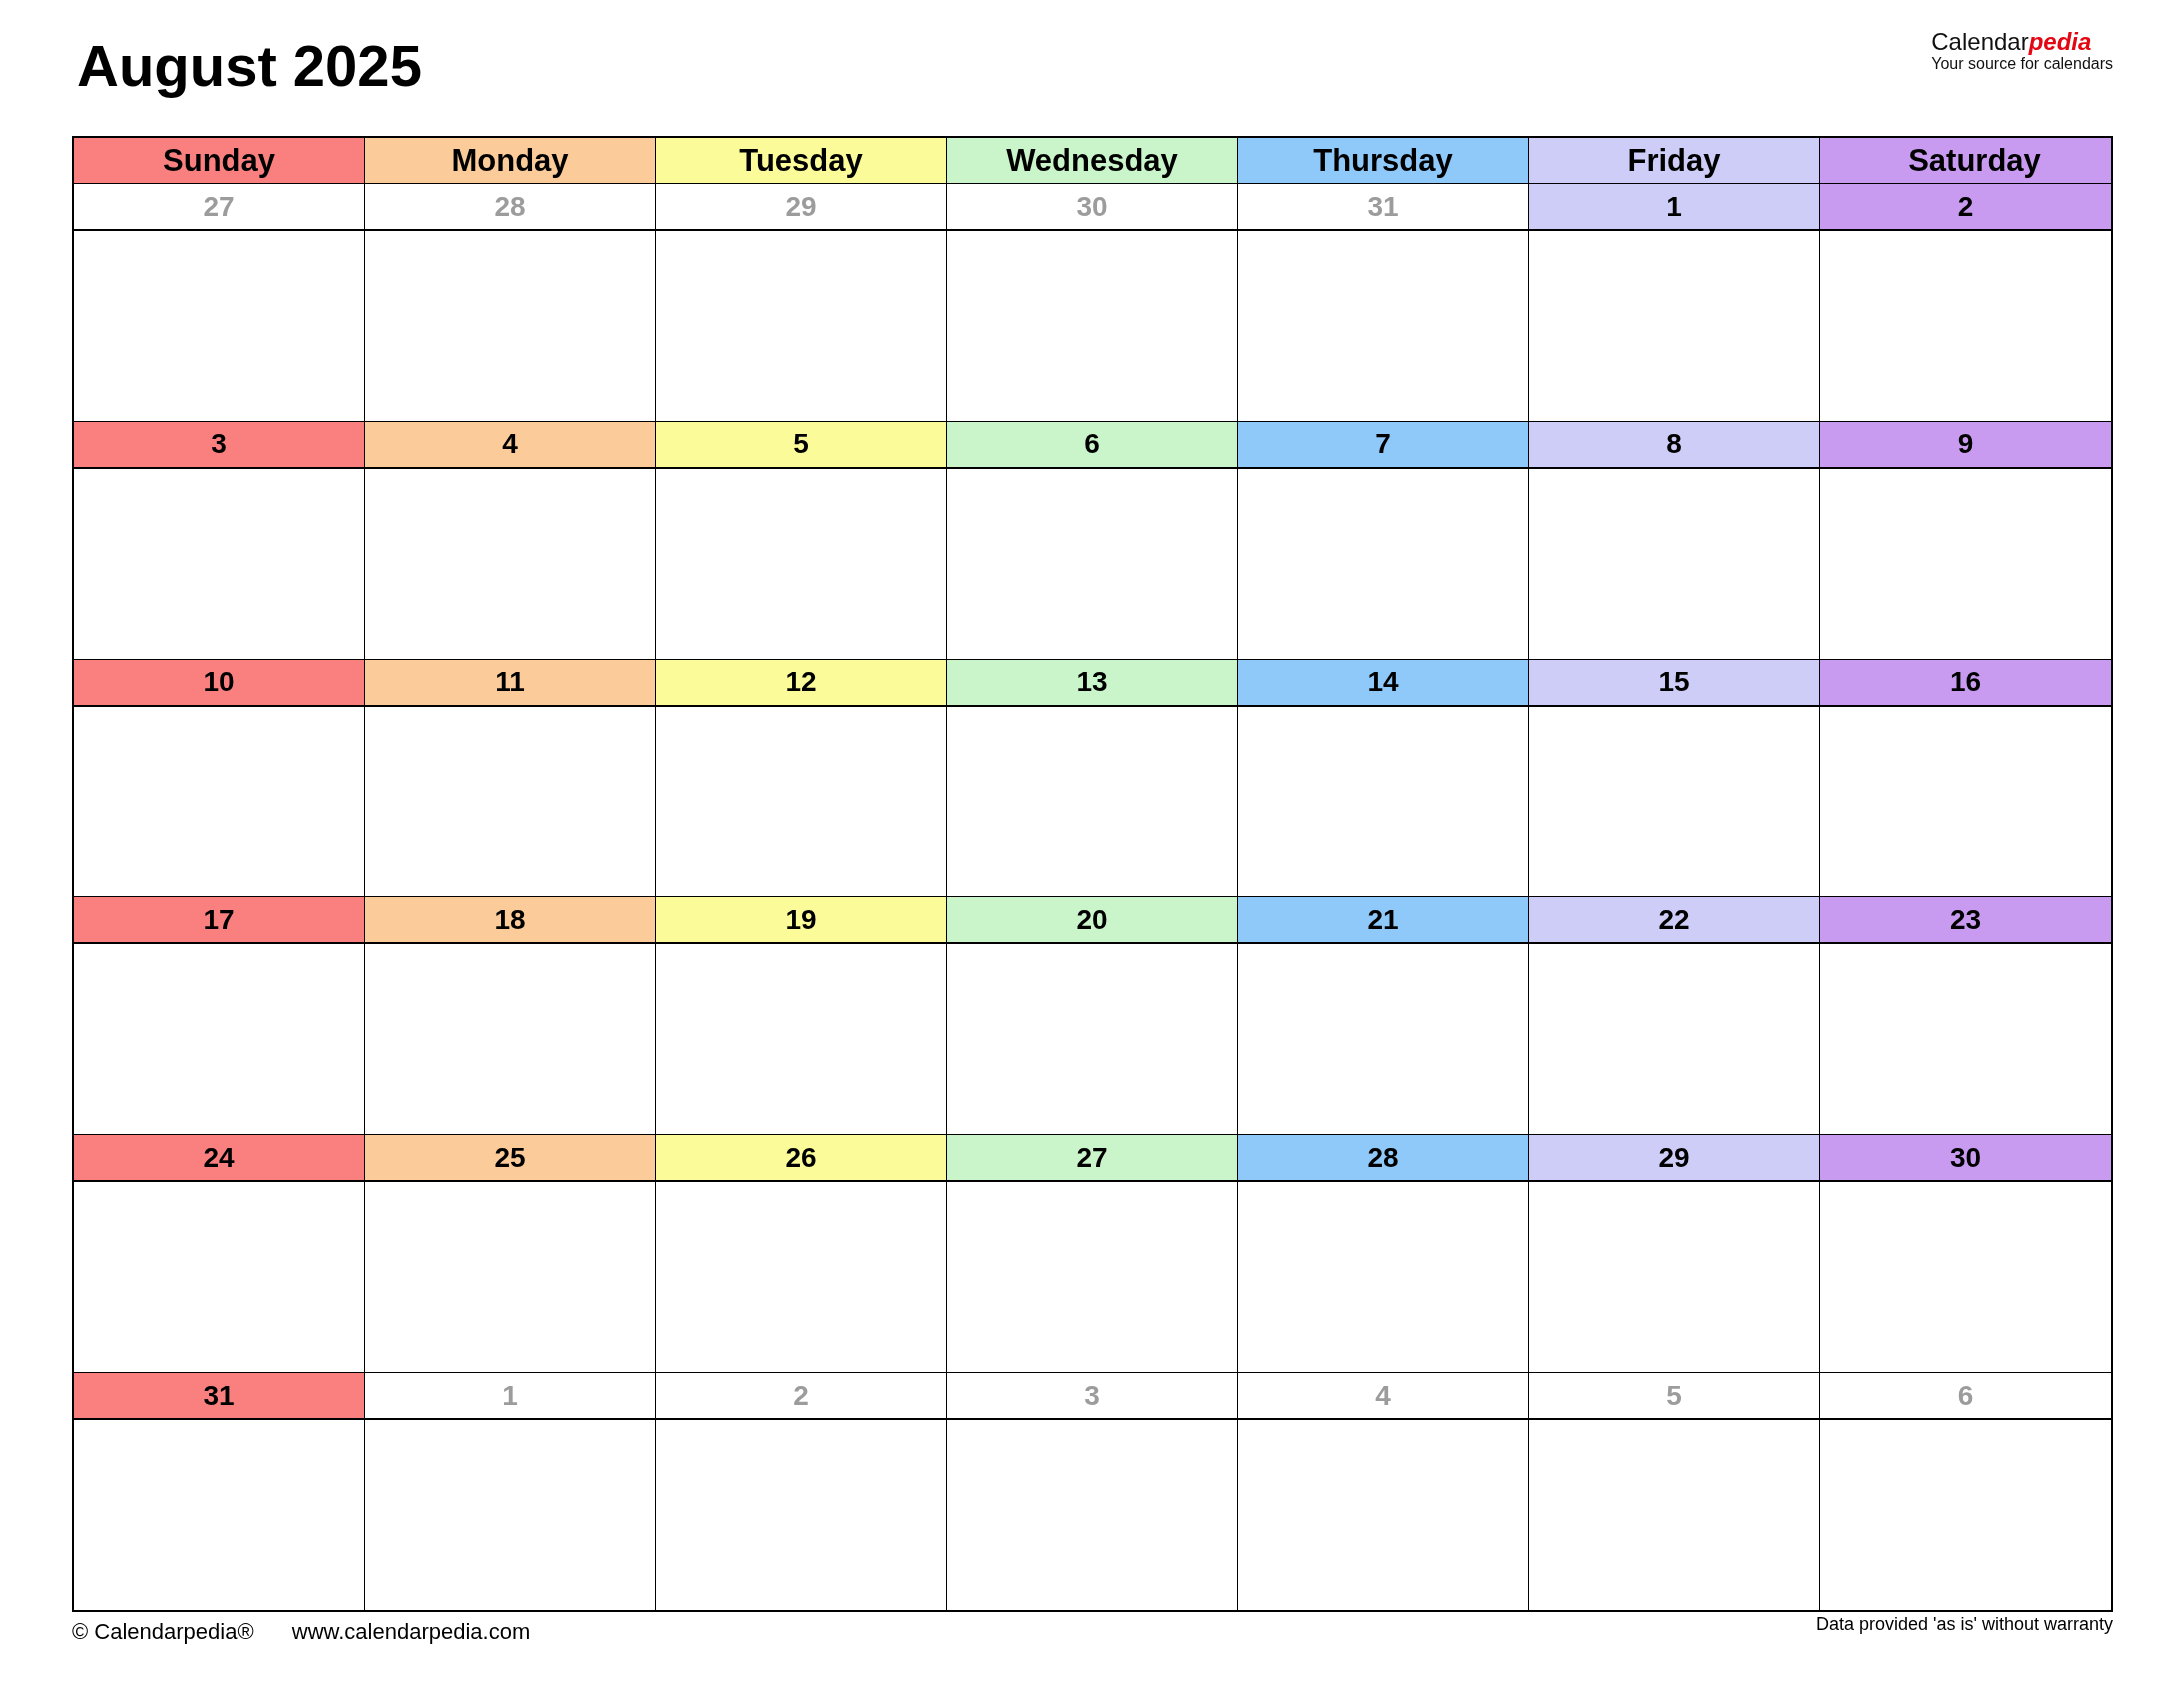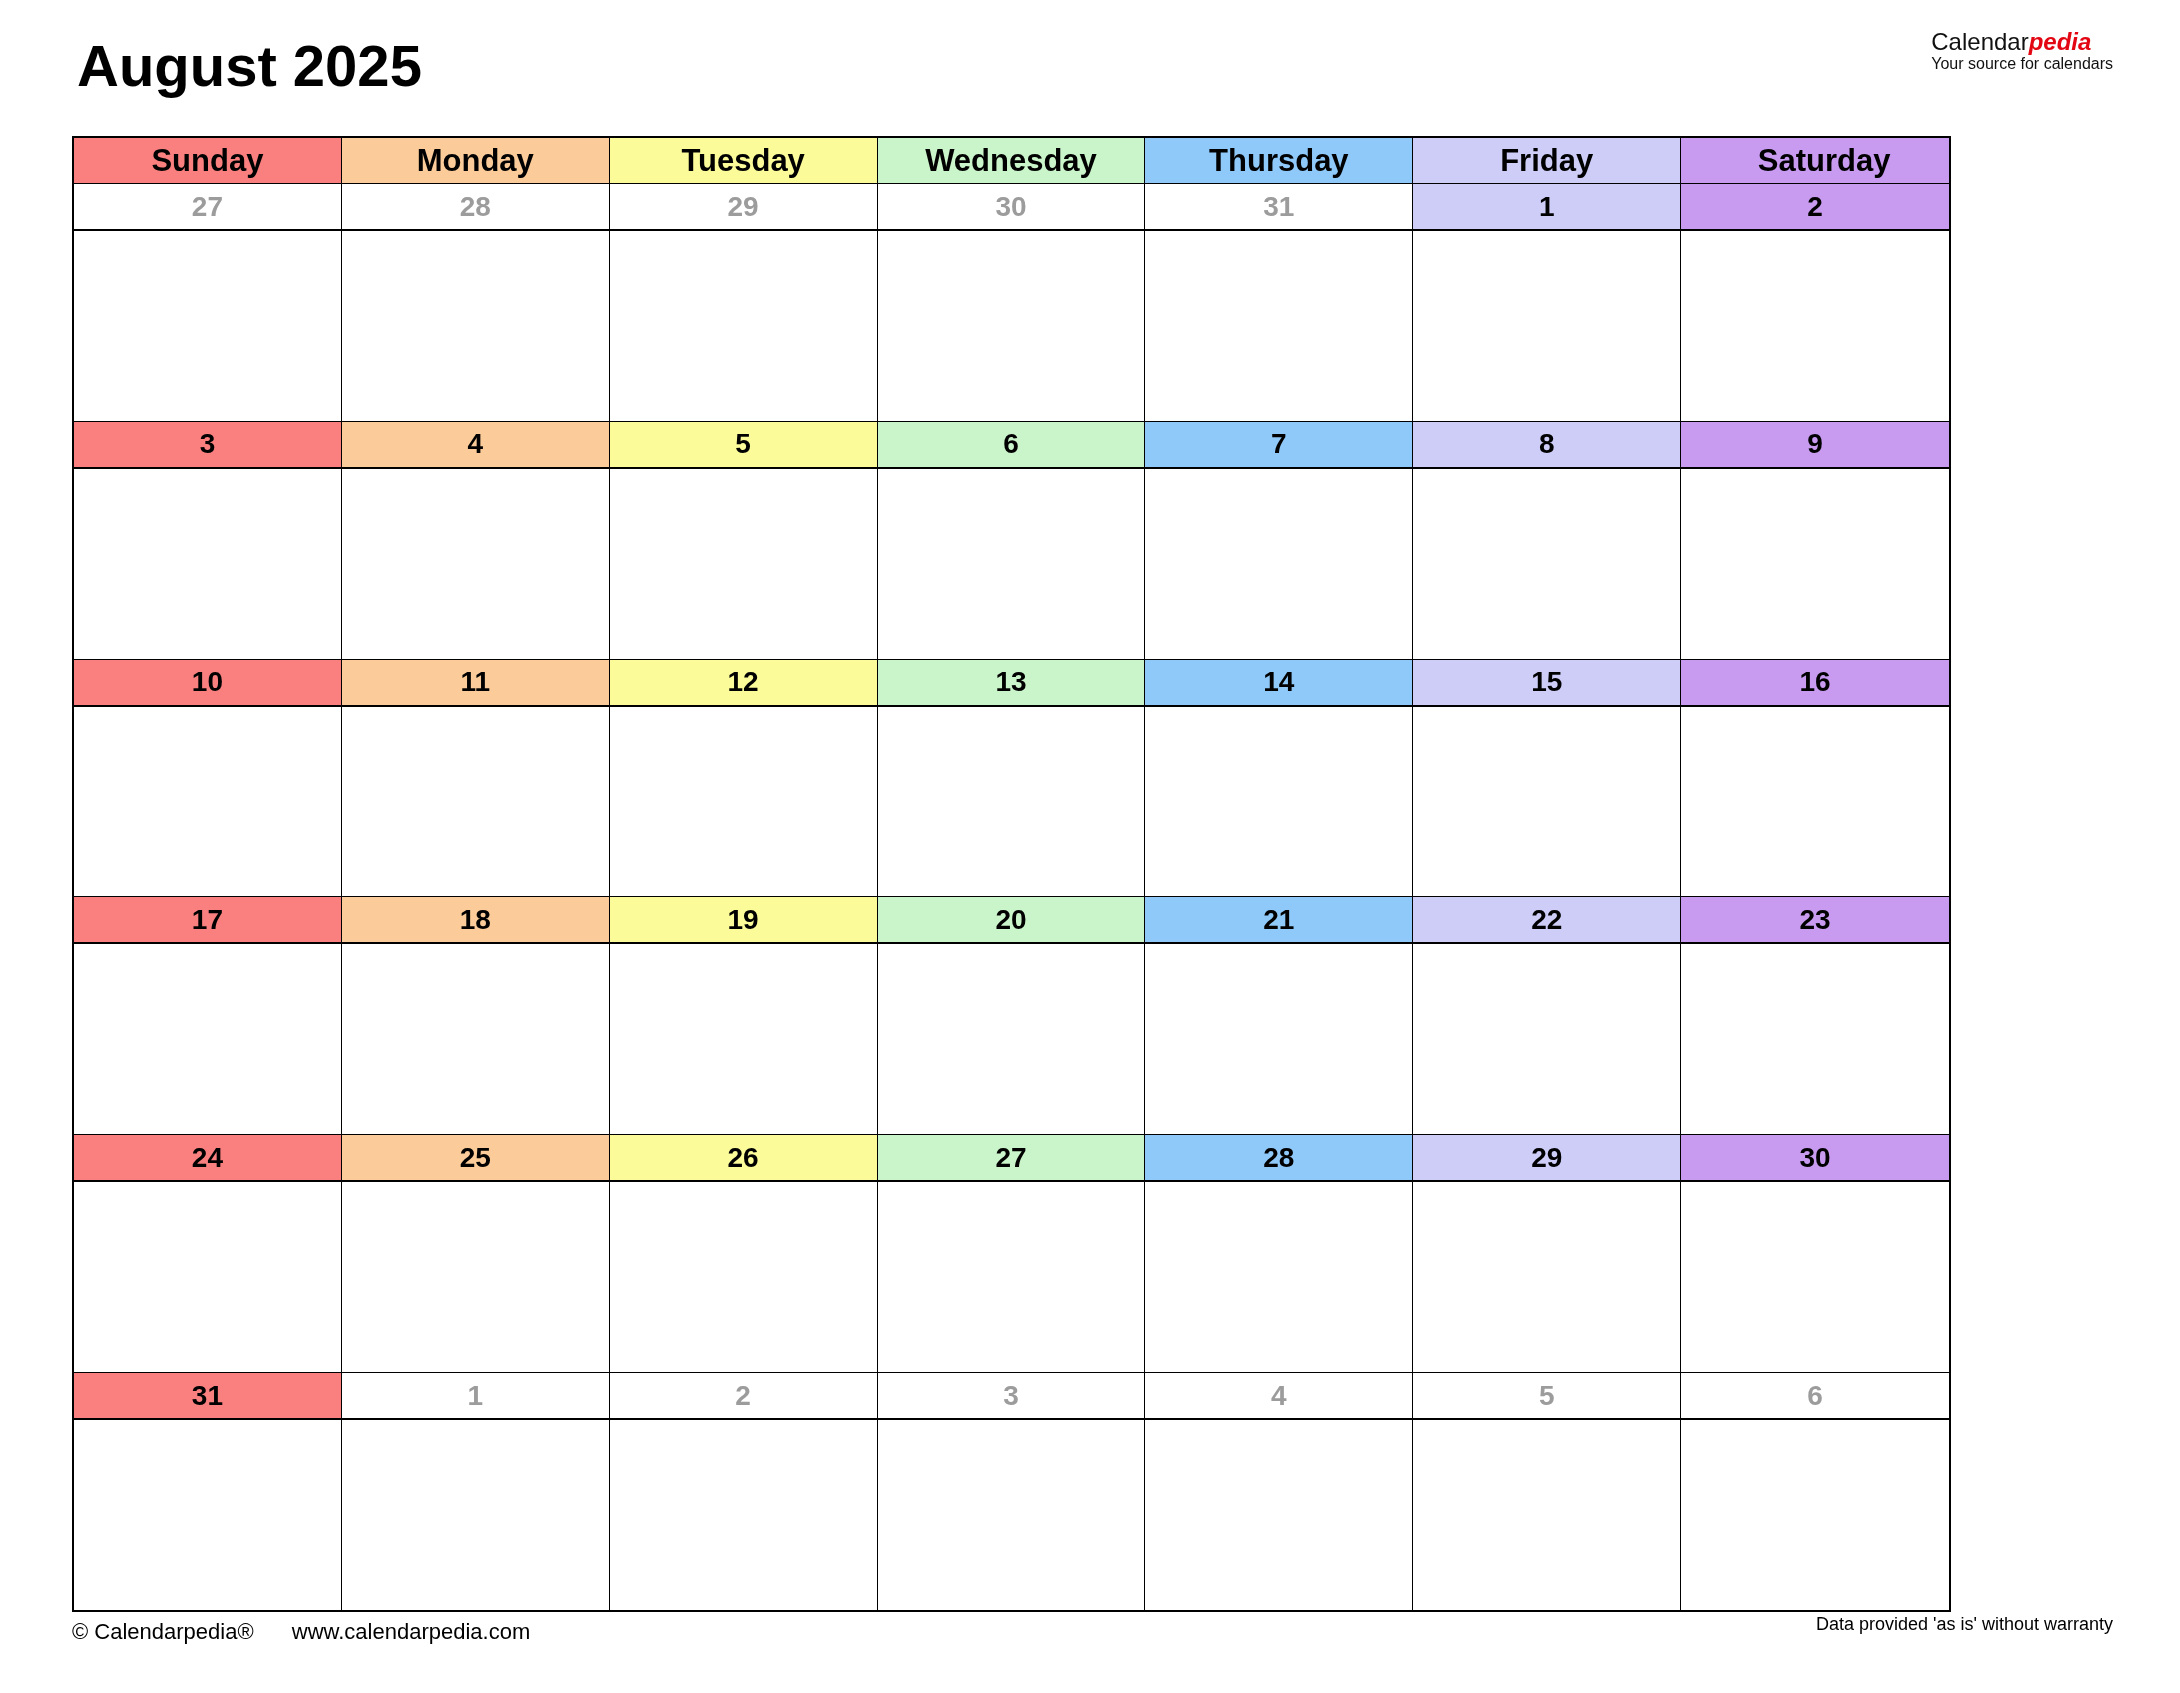--- a/index.html
+++ b/index.html
@@ -49,21 +49,21 @@
     color: #111111;
     margin-top: 0px;
     white-space: nowrap;
   }
 
   
   .calendar {
     position: absolute;
     left: 72px;
     top: 136px;
-    width: 1879px;
+    width: 2041px;
     height: 1476px;
     box-sizing: border-box;
     border: 2.6px solid #000000;
     display: flex;
     flex-direction: column;
     background: #be185d;
   }
   .cal-row {
     display: grid;
     grid-template-columns: repeat(7, 1fr);

